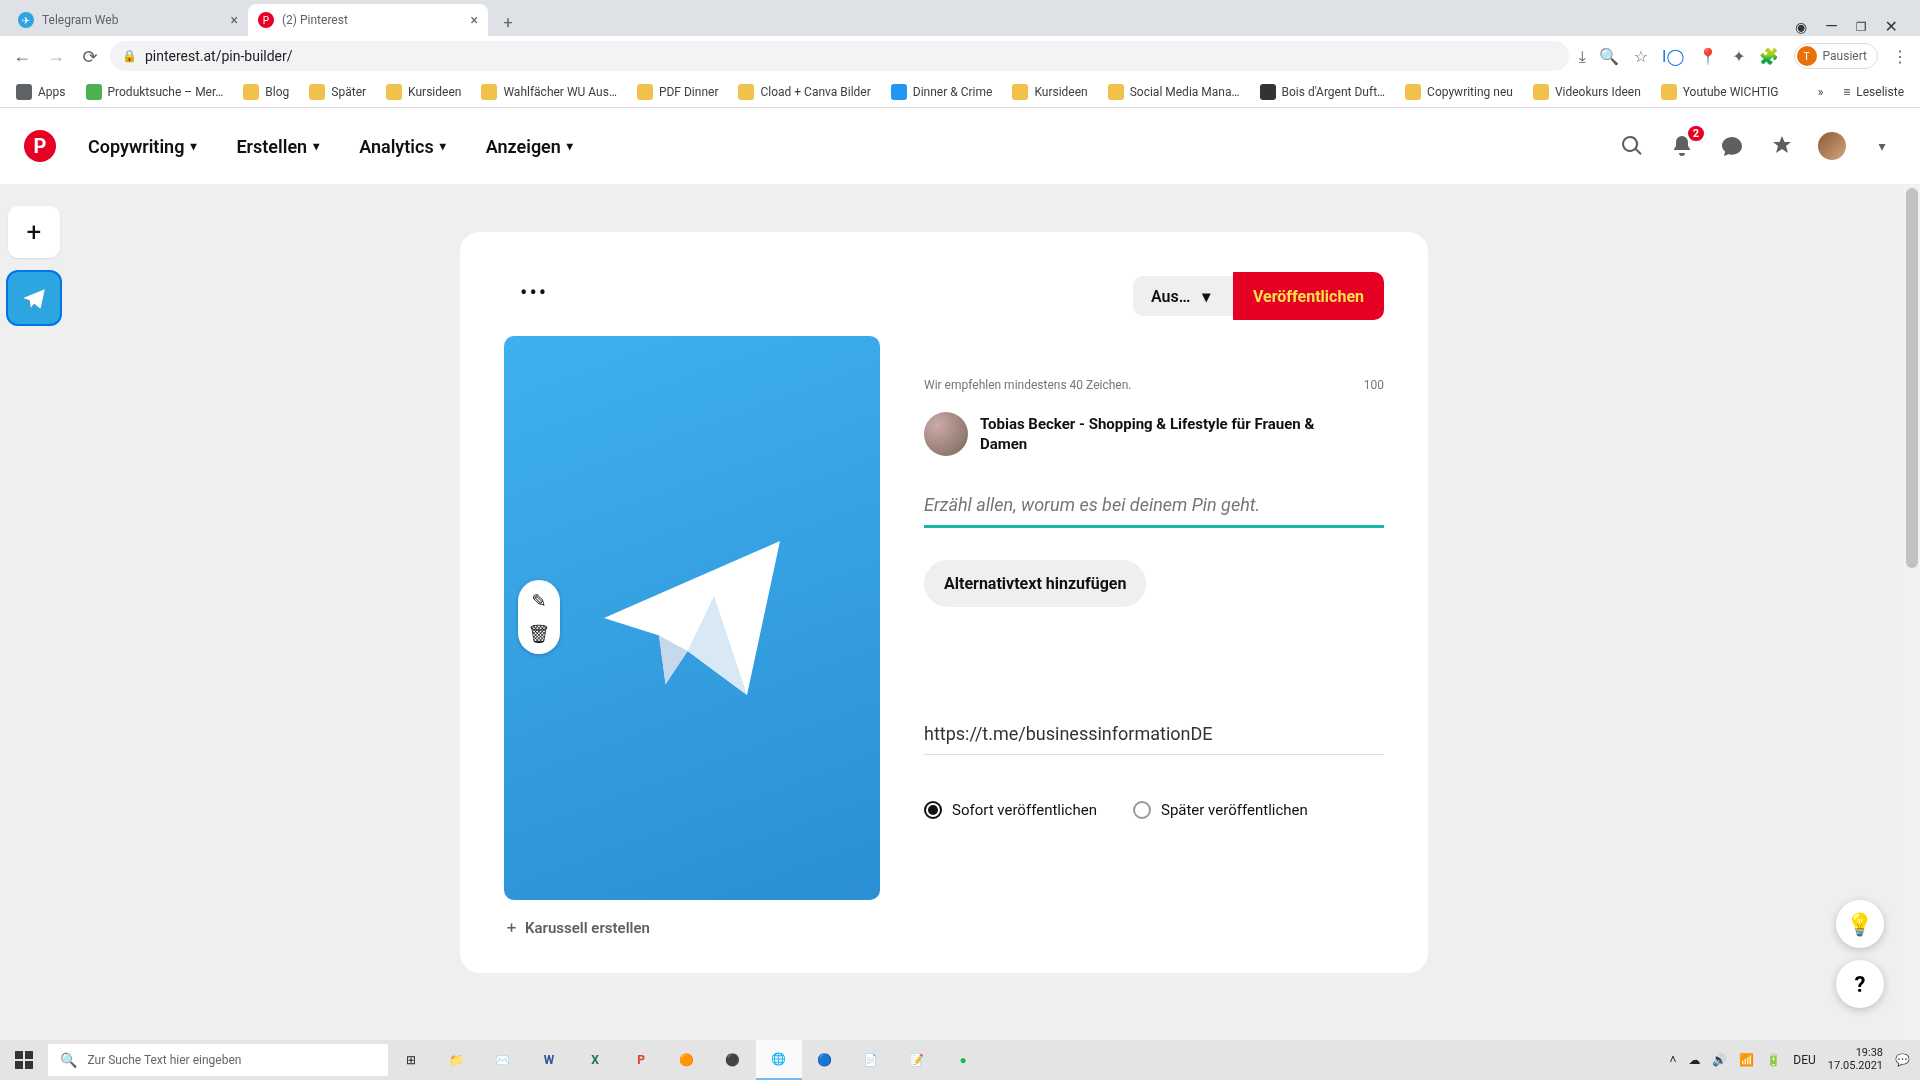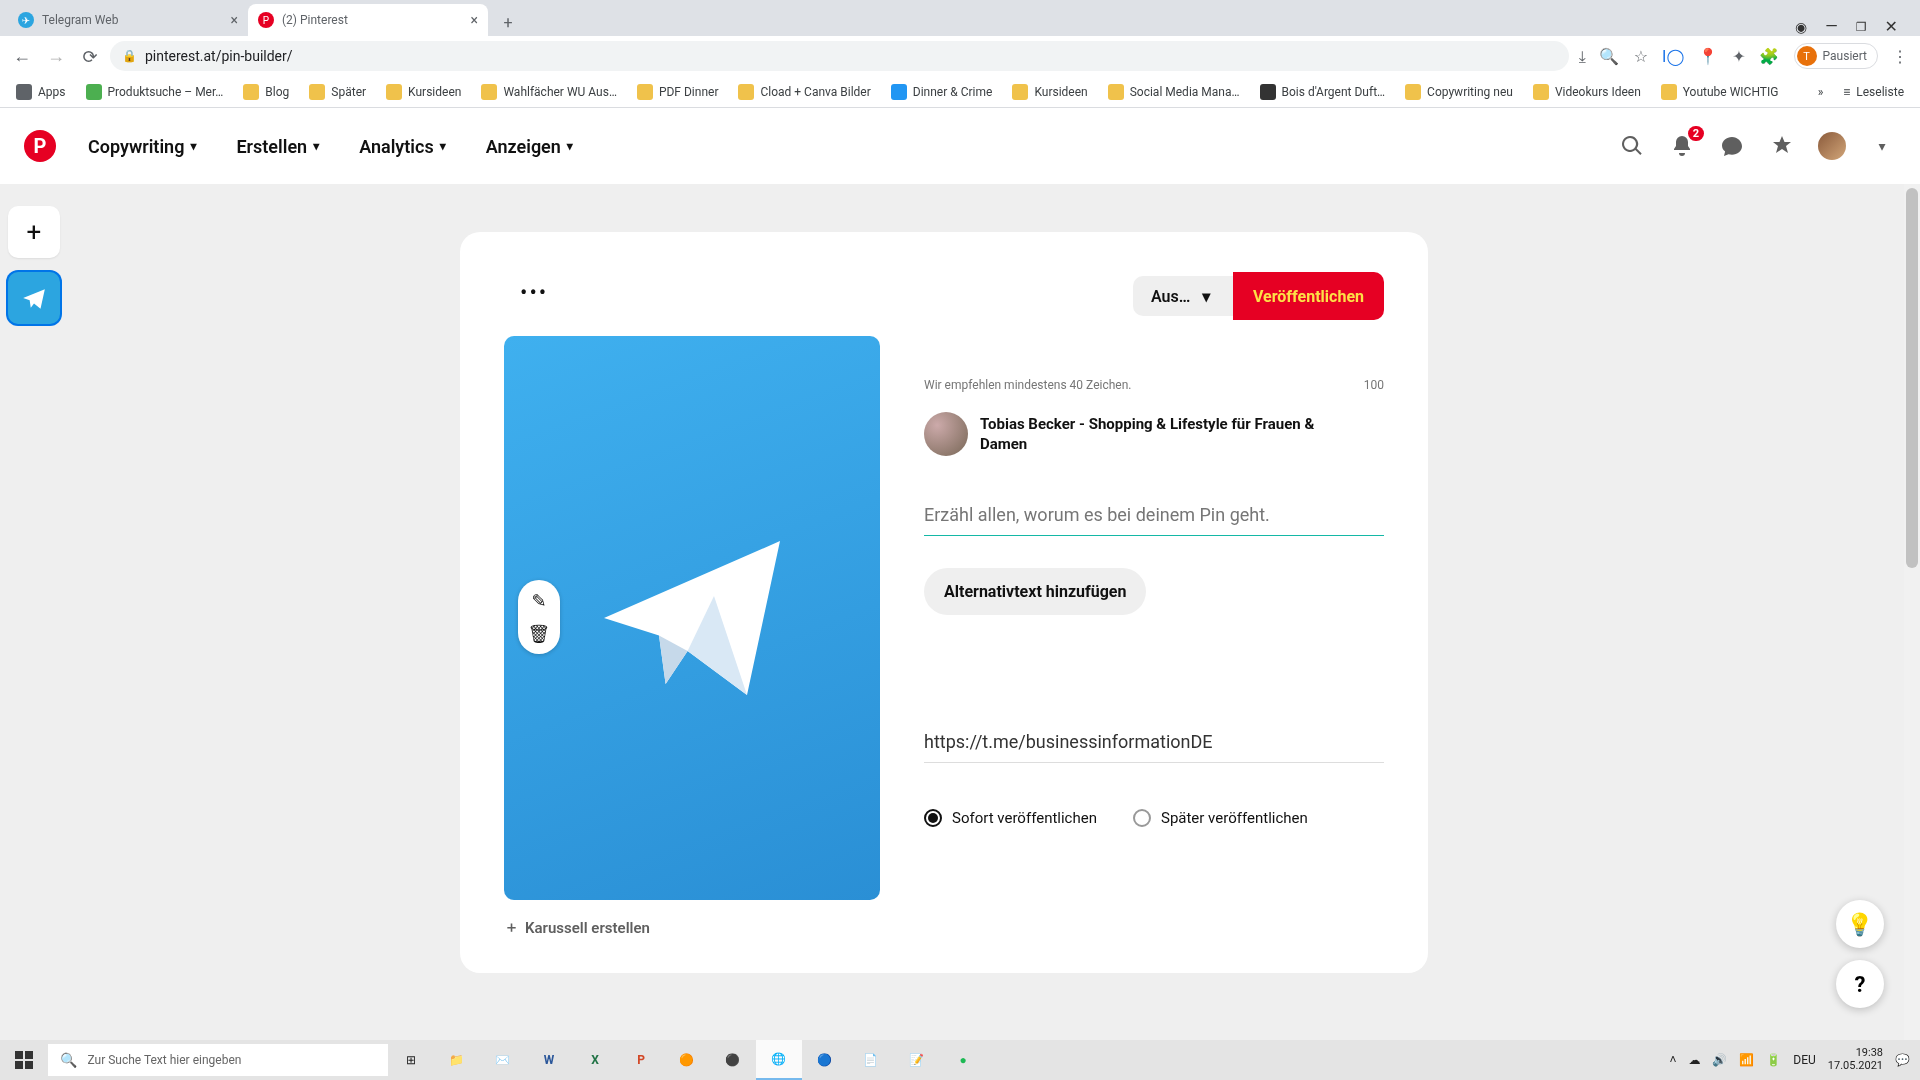--- a/index.html
+++ b/index.html
@@ -84,21 +84,21 @@
 
 
 .form-col { flex:1; padding-top:36px; }
 .title-wrap { border-bottom:2px solid #0074e8; padding-bottom:4px; position:relative; }
 .title-input { font-size:44px; font-weight:700; color:#999; border:none; outline:none; width:100%; line-height:1.18; letter-spacing:-0.5px; font-family:inherit; background:transparent; resize:none; height:110px; }
 .title-input::placeholder { color:#999; }
 .title-meta { display:flex; justify-content:space-between; font-size:12px; color:#767676; margin-top:6px; }
 .author-row { display:flex; align-items:center; gap:12px; margin-top:20px; }
 .author-av { width:44px; height:44px; border-radius:50%; background:radial-gradient(circle at 30% 30%,#caa,#765); }
 .author-name { font-size:15px; font-weight:700; color:#111; max-width:340px; line-height:1.35; }
-.desc-input { margin-top:42px; border:none; border-bottom:1px solid #14b8a6; width:100%; font-size:18px; color:#767676; padding:6px 0 10px 0; outline:none; background:transparent; }
+.desc-input { margin-top:32px; border:none; border-bottom:3px solid #14b8a6; width:100%; font-size:18px; color:#767676; padding:6px 0 10px 0; outline:none; background:transparent;font-style:italic; }
 .desc-input::placeholder { color:#767676; }
 .alt-btn { margin-top:32px; background:#efefef; border:none; border-radius:24px; padding:14px 20px; font-size:16px; font-weight:700; color:#111; cursor:pointer; }
 .link-input { margin-top:110px; border:none; border-bottom:1px solid #ddd; width:100%; font-size:18px; color:#333; padding:6px 0 10px 0; outline:none; background:transparent; }
 .radio-row { margin-top:46px; display:flex; gap:36px; align-items:center; font-size:15px; color:#111; }
 .radio { display:flex; align-items:flex-start; gap:10px; cursor:pointer; }
 .radio .r-outer { width:18px; height:18px; border-radius:50%; border:2px solid #111; display:flex; align-items:center; justify-content:center; }
 .radio.checked .r-outer { border-color:#111; }
 .radio .r-inner { width:10px; height:10px; border-radius:50%; background:#111; display:none; }
 .radio.checked .r-inner { display:block; }
 .radio.unchecked .r-outer { border-color:#999; }

